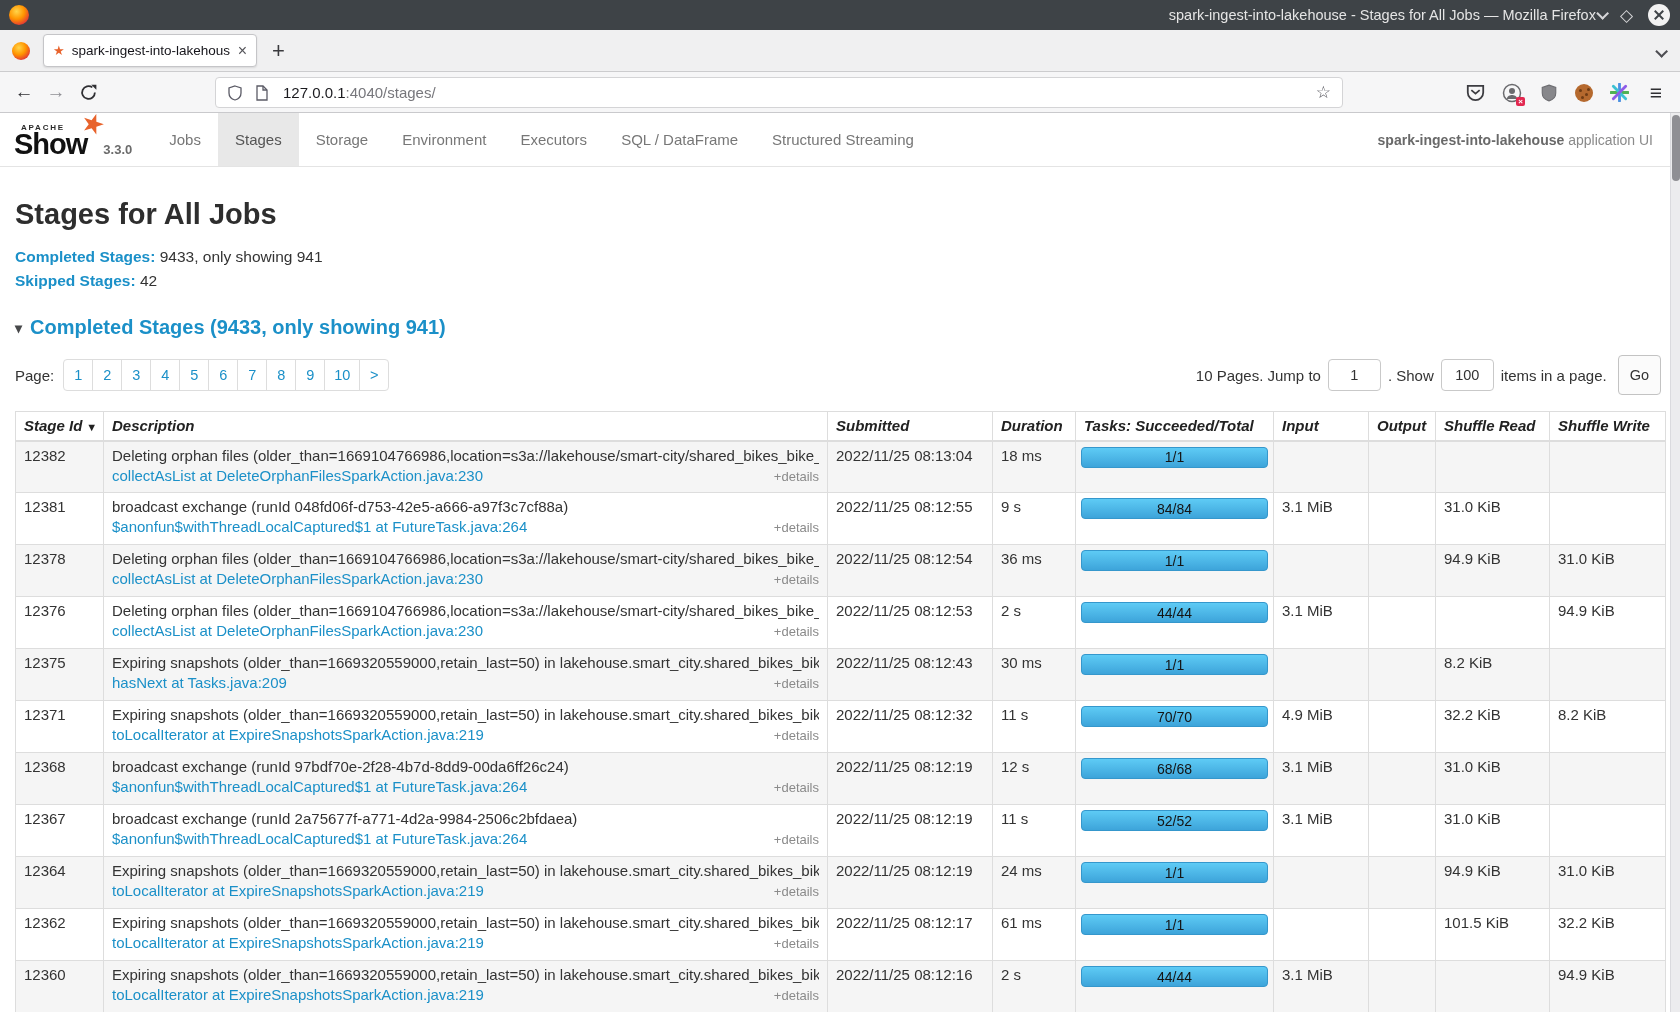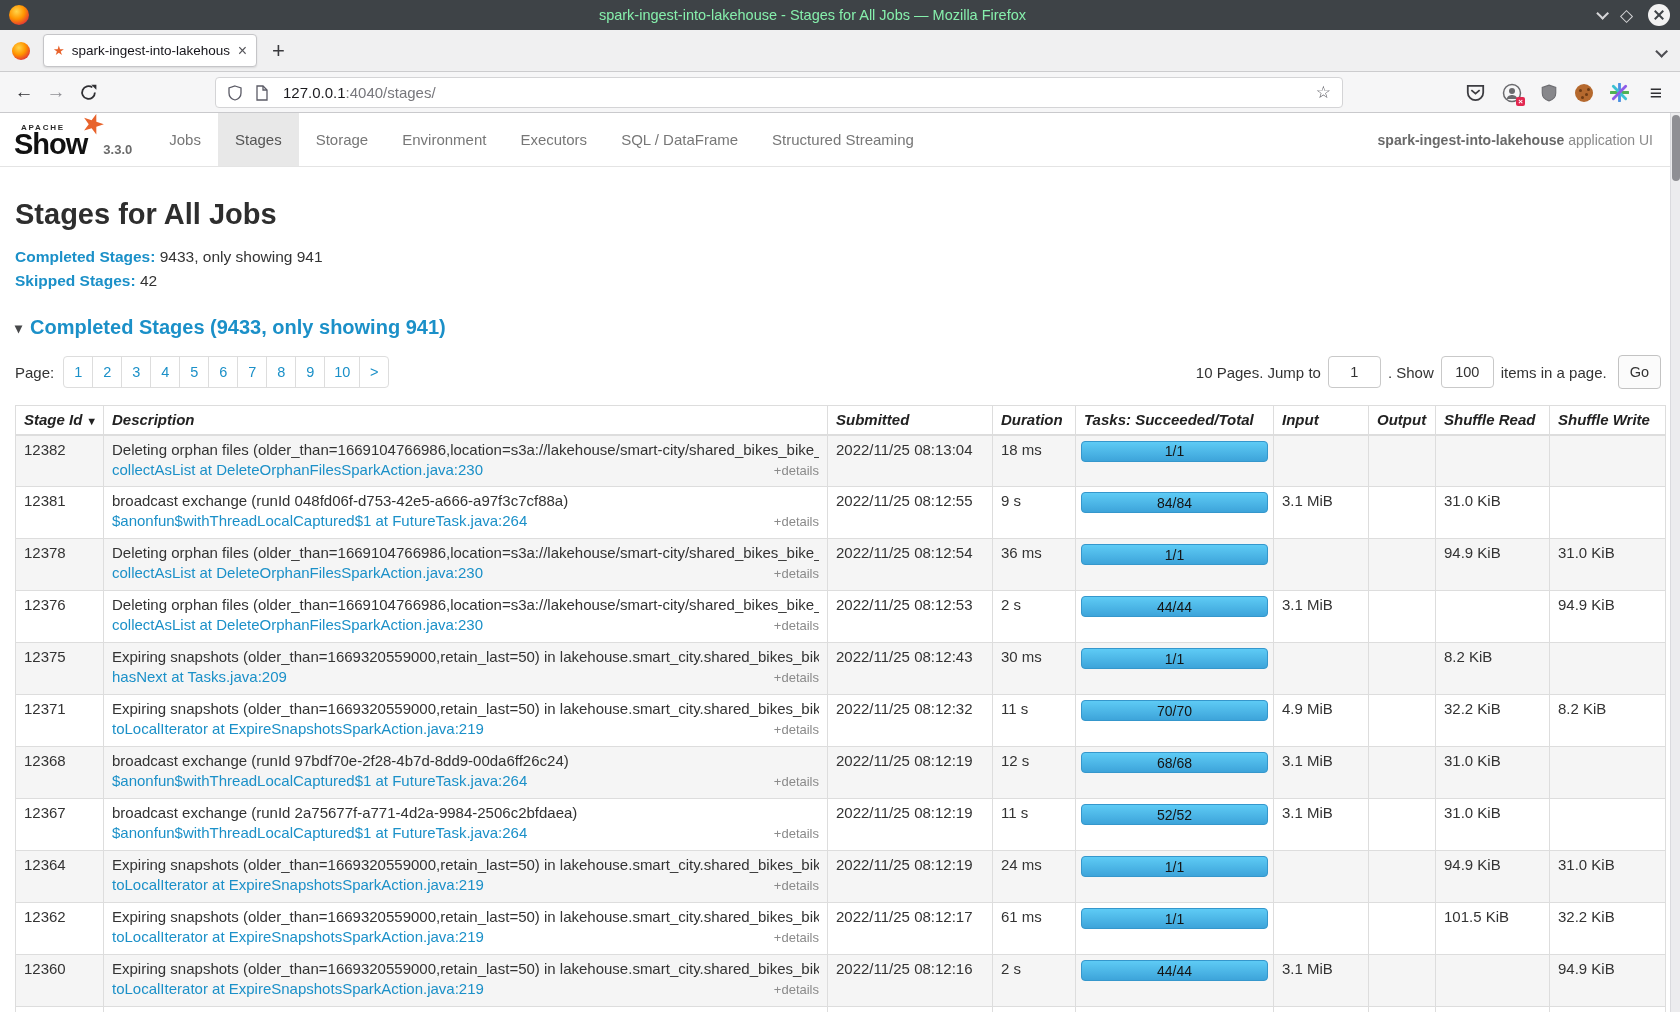--- a/index.html
+++ b/index.html
@@ -4,21 +4,21 @@
 <style>
   * { margin:0; padding:0; box-sizing:border-box; }
   html,body { width:1680px; height:1012px; overflow:hidden;
     font-family:"Liberation Sans", sans-serif; background:#fff; }
   body { position:relative; }
 
   
   .titlebar { height:30px; background:#3e4347; display:flex; align-items:center; }
   .ff-logo { width:20px; height:20px; border-radius:50%; margin-left:9px; flex:none;
     background:radial-gradient(circle at 38% 32%, #ffd54a 0%, #ff9500 42%, #e8452c 72%, #a5007f 100%); }
-  .win-title { flex:1; text-align:center; font-size:14.5px; color:#86efac; white-space:nowrap; overflow:hidden; }
+  .win-title { flex:1; text-align:right; font-size:14.5px; color:#e5e5e5; white-space:nowrap; overflow:hidden; }
   .win-controls { display:flex; align-items:center; gap:15px; margin-right:10px; flex:none; }
   .chev { display:inline-block; width:9px; height:9px; border-right:2px solid #d6d6d8;
     border-bottom:2px solid #d6d6d8; transform:rotate(45deg) translateY(-3px); }
   .chev.dark { border-color:#4d4d52; }
   .win-diamond { color:#d6d6d8; font-size:17px; line-height:17px; }
   .win-close { width:22px; height:22px; border-radius:50%; background:#f2f2f2; position:relative; }
   .win-close i { position:absolute; left:5px; top:10px; width:12px; height:2px; background:#3e4347; }
   .win-close i:first-child { transform:rotate(45deg); }
   .win-close i:last-child  { transform:rotate(-45deg); }
 
@@ -88,21 +88,21 @@
   .pagelabel { margin-right:9px; }
   .pages { display:flex; }
   .page-btn { min-width:30px; height:32px; border:1px solid #ddd; margin-left:-1px;
     display:flex; align-items:center; justify-content:center; color:#1b90c8; font-size:14.5px;
     background:#fff; cursor:pointer; padding:0 9px; }
   .page-btn:first-child { border-radius:4px 0 0 4px; margin-left:0; }
   .page-btn:last-child { border-radius:0 4px 4px 0; }
   .pagectl { margin-left:auto; display:flex; align-items:center; gap:7px; margin-right:4px; }
   .pagectl input { width:53px; height:32px; border:1px solid #c9c9c9; border-radius:4px;
     text-align:center; font-size:14.5px; color:#333; font-family:inherit; }
-  .go-btn { height:34px; padding:0 11px; border:1px solid #c3c3c3; border-radius:4px;
+  .go-btn { height:40px; padding:0 11px; border:1px solid #c3c3c3; border-radius:4px;
     background:#fbfbfb; font-size:14.5px; color:#333; font-family:inherit; margin-left:4px; cursor:pointer; }
 
   
   table { border-collapse:collapse; table-layout:fixed; width:1650px; margin-top:16px; font-size:15px; }
   th, td { border:1px solid #ddd; padding:5px 8px; text-align:left; vertical-align:top; }
   th { font-weight:bold; color:#222; border-bottom-width:2px; white-space:nowrap; overflow:hidden; height:29px;font-style:italic; }
   .sort-ind { font-size:11px; margin-left:4px; color:#222; }
   tbody tr { height:52px; }
   tbody tr:nth-child(odd) { background:#f5f5f5; }
   td { color:#333; }

